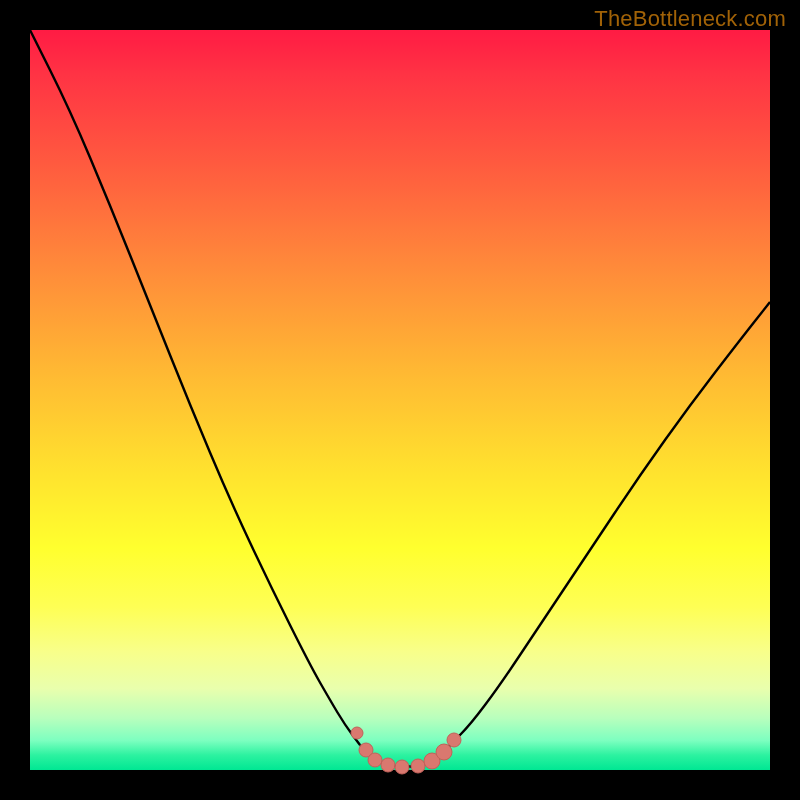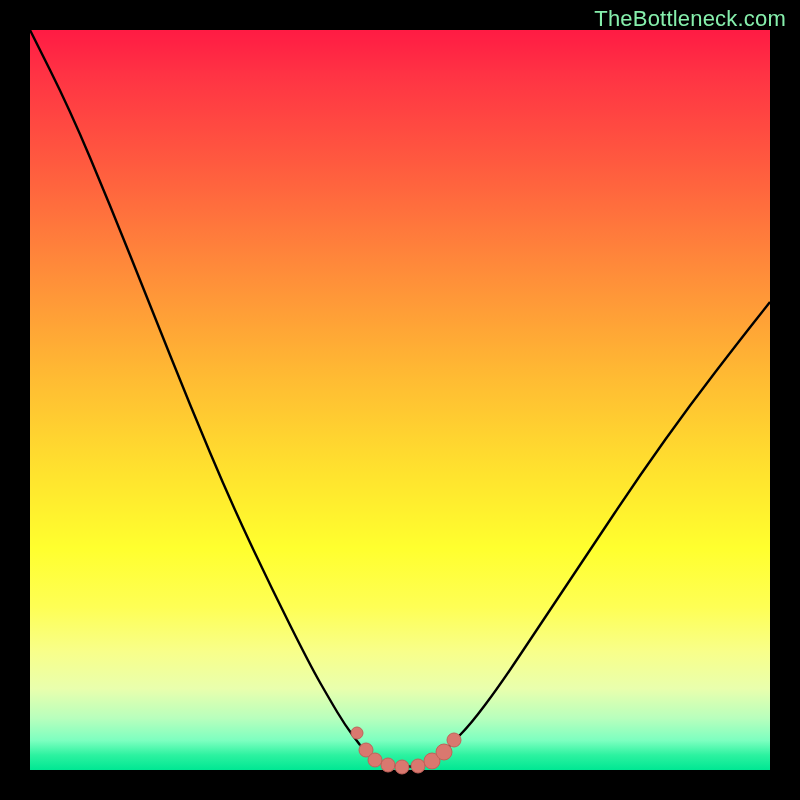--- a/index.html
+++ b/index.html
@@ -41,21 +41,21 @@
       #b8ffbd 93%,
       #7dffc0 96%,
       #2cf2a0 98%,
       #00e793 100%
     );
   }
   .watermark {
     position: absolute;
     top: 6px;
     right: 14px;
-    color: #86efac;
+    color: #a16207;
     font-size: 22px;
     font-weight: 500;
     letter-spacing: 0.2px;
     user-select: none;
   }
   svg.curve-layer {
     position: absolute;
     left: 0;
     top: 0;
     width: 740px;

